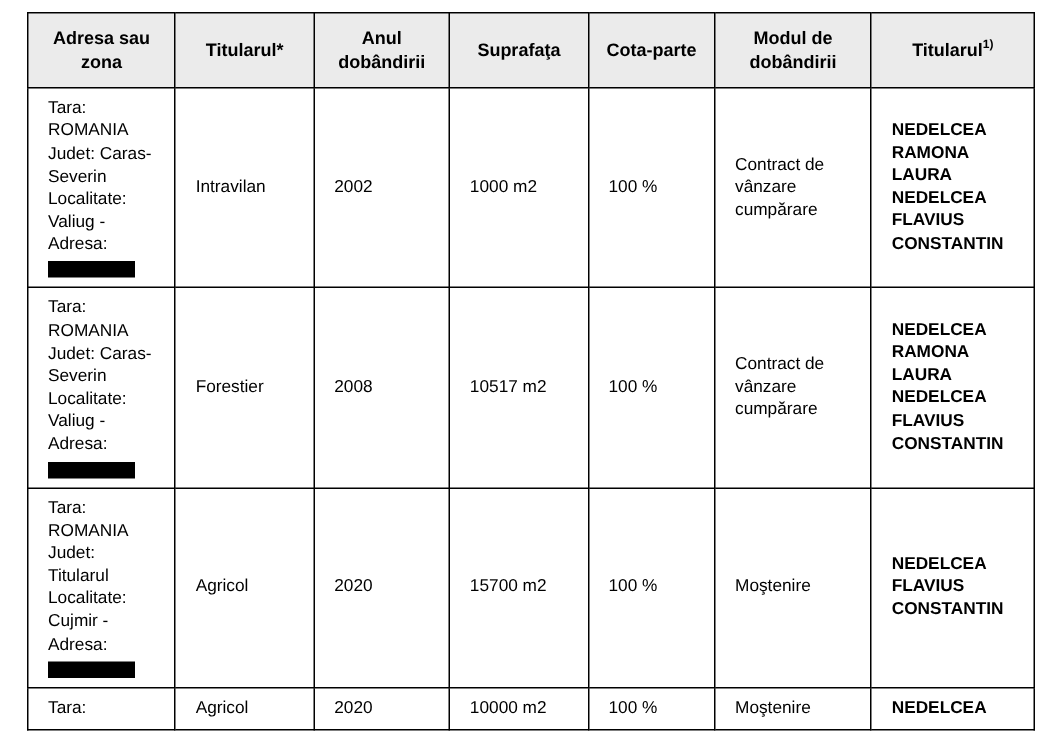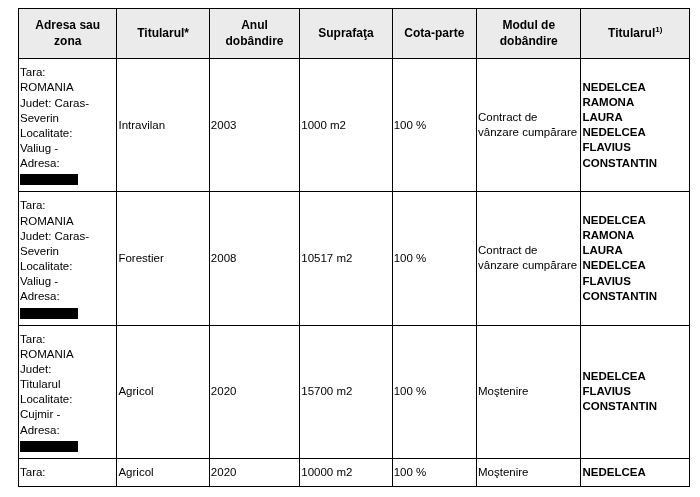--- a/index.html
+++ b/index.html
@@ -24,21 +24,21 @@
   table.assets {
     border-collapse: collapse;
     table-layout: fixed;
     width: 672px;
     font-size: 11.5px;
   }
   table.assets th,
   table.assets td {
     border: 1px solid #000000;
     vertical-align: middle;
-    padding: 6px 1px;
+    padding: 6px 13px;
     line-height: 1.32;
   }
   table.assets thead th {
     background: #ebebeb;
     text-align: center;
     font-weight: bold;
     font-size: 12px;
     padding: 9px 4px;
     line-height: 1.3;
   }
@@ -81,42 +81,42 @@
       <col class="col-anul">
       <col class="col-suprafata">
       <col class="col-cota">
       <col class="col-modul">
       <col class="col-titularul">
     </colgroup>
     <thead>
       <tr>
         <th>Adresa sau zona</th>
         <th>Titularul*</th>
-        <th>Anul dobândire</th>
+        <th>Anul dobândirii</th>
         <th>Suprafaţa</th>
         <th>Cota-parte</th>
-        <th>Modul de dobândire</th>
+        <th>Modul de dobândirii</th>
         <th><span>Titularul</span><span class="sup">1)</span></th>
       </tr>
     </thead>
     <tbody>
 
       <tr>
         <td class="addr">
           <span class="line">Tara:</span>
           <span class="line">ROMANIA</span>
           <span class="line">Judet: Caras-</span>
           <span class="line">Severin</span>
           <span class="line">Localitate:</span>
           <span class="line">Valiug -</span>
           <span class="line">Adresa:</span>
           <span class="redact"></span>
         </td>
         <td>Intravilan</td>
-        <td>2003</td>
+        <td>2002</td>
         <td>1000 m2</td>
         <td>100 %</td>
         <td>
           <span class="line">Contract de</span>
           <span class="line">vânzare</span>
           <span class="line">cumpărare</span>
         </td>
         <td class="owner">
           <span class="line">NEDELCEA</span>
           <span class="line">RAMONA</span>

